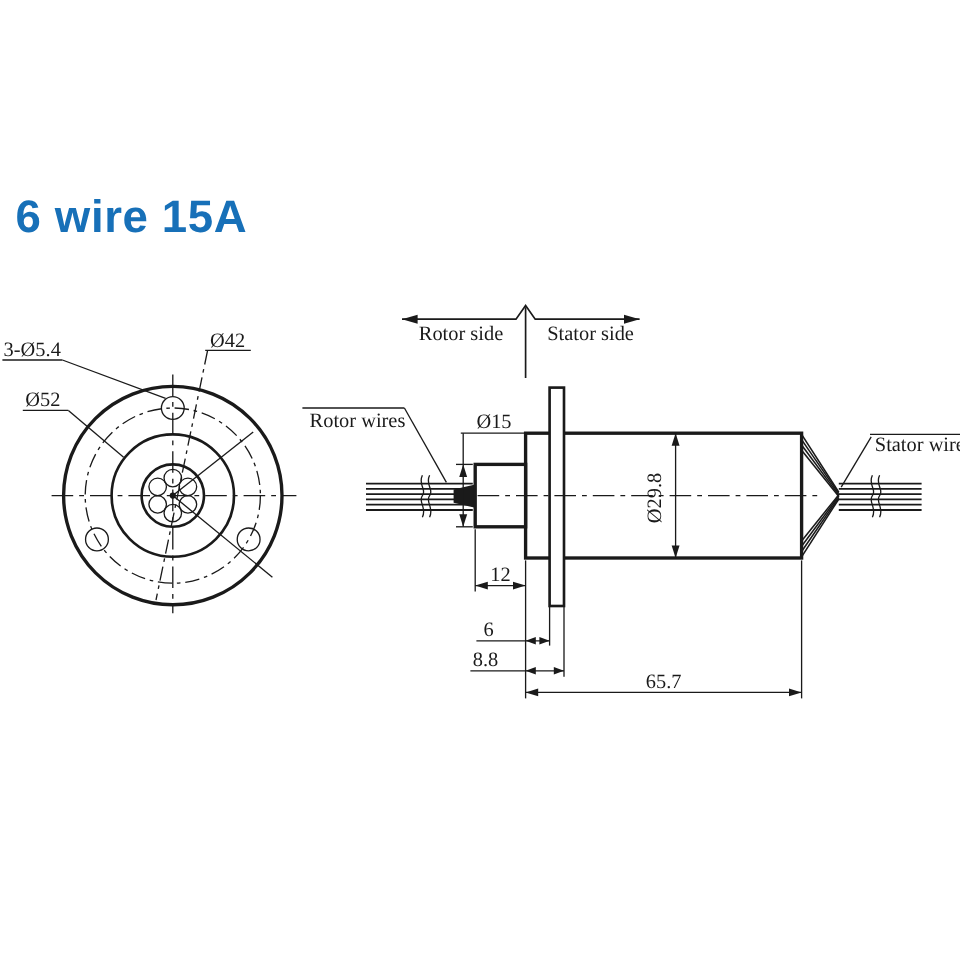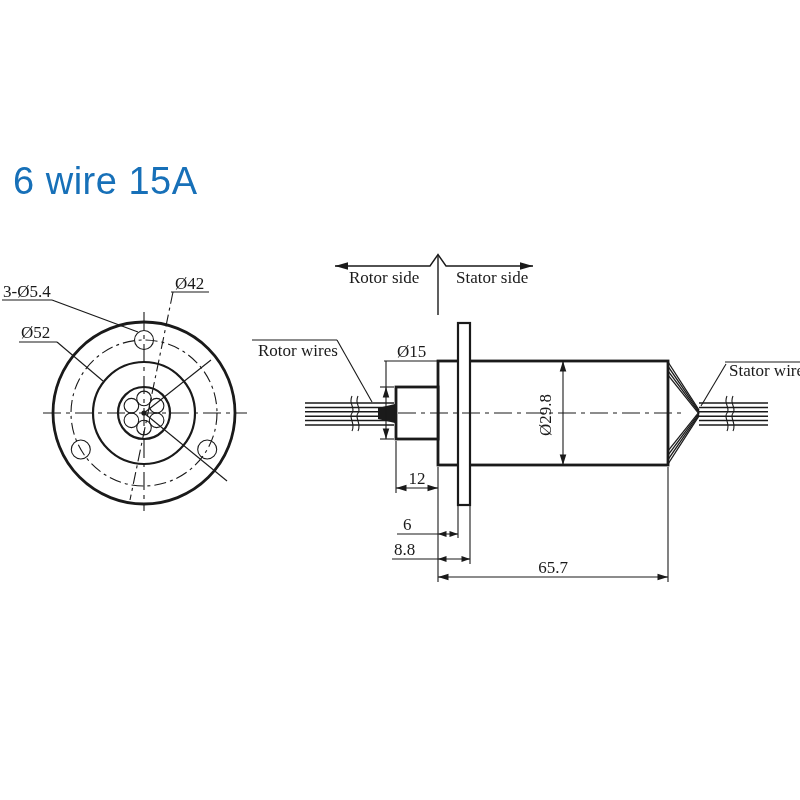--- a/index.html
+++ b/index.html
@@ -1,18 +1,18 @@
 <!DOCTYPE html>
 <html style="--line: #1a1a1a; --accent: #1770b8;"><head>
 <meta charset="utf-8">
 <style>
   html,body{margin:0;padding:0}
   body{width:800px;height:800px;background:#fff;overflow:hidden;position:relative}
   .title{position:absolute;left:13px;top:160px;font-family:"Liberation Sans",sans-serif;
-         font-size:38px;font-weight:normal;color:var(--accent,#1770b8);letter-spacing:.5px}
+         font-size:38px;font-weight:bold;color:var(--accent,#1770b8);letter-spacing:.5px}
   svg{position:absolute;left:0;top:0}
   svg text{font-family:"Liberation Serif",serif;font-size:17px;fill:var(--line,#1a1a1a)}
   .thick{stroke:var(--line,#1a1a1a);stroke-width:2.8;fill:none}
   .med{stroke:var(--line,#1a1a1a);stroke-width:2.2;fill:none}
   .thin{stroke:var(--line,#1a1a1a);stroke-width:1.1;fill:none}
   .wire{stroke:var(--line,#1a1a1a);stroke-width:1.5;fill:none}
   .cone{stroke:var(--line,#1a1a1a);stroke-width:1.3;fill:none}
   .cd{stroke-dasharray:18 5 4 5}
   .cd2{stroke-dasharray:12 4 3 4}
   .fillw{fill:#fff}

